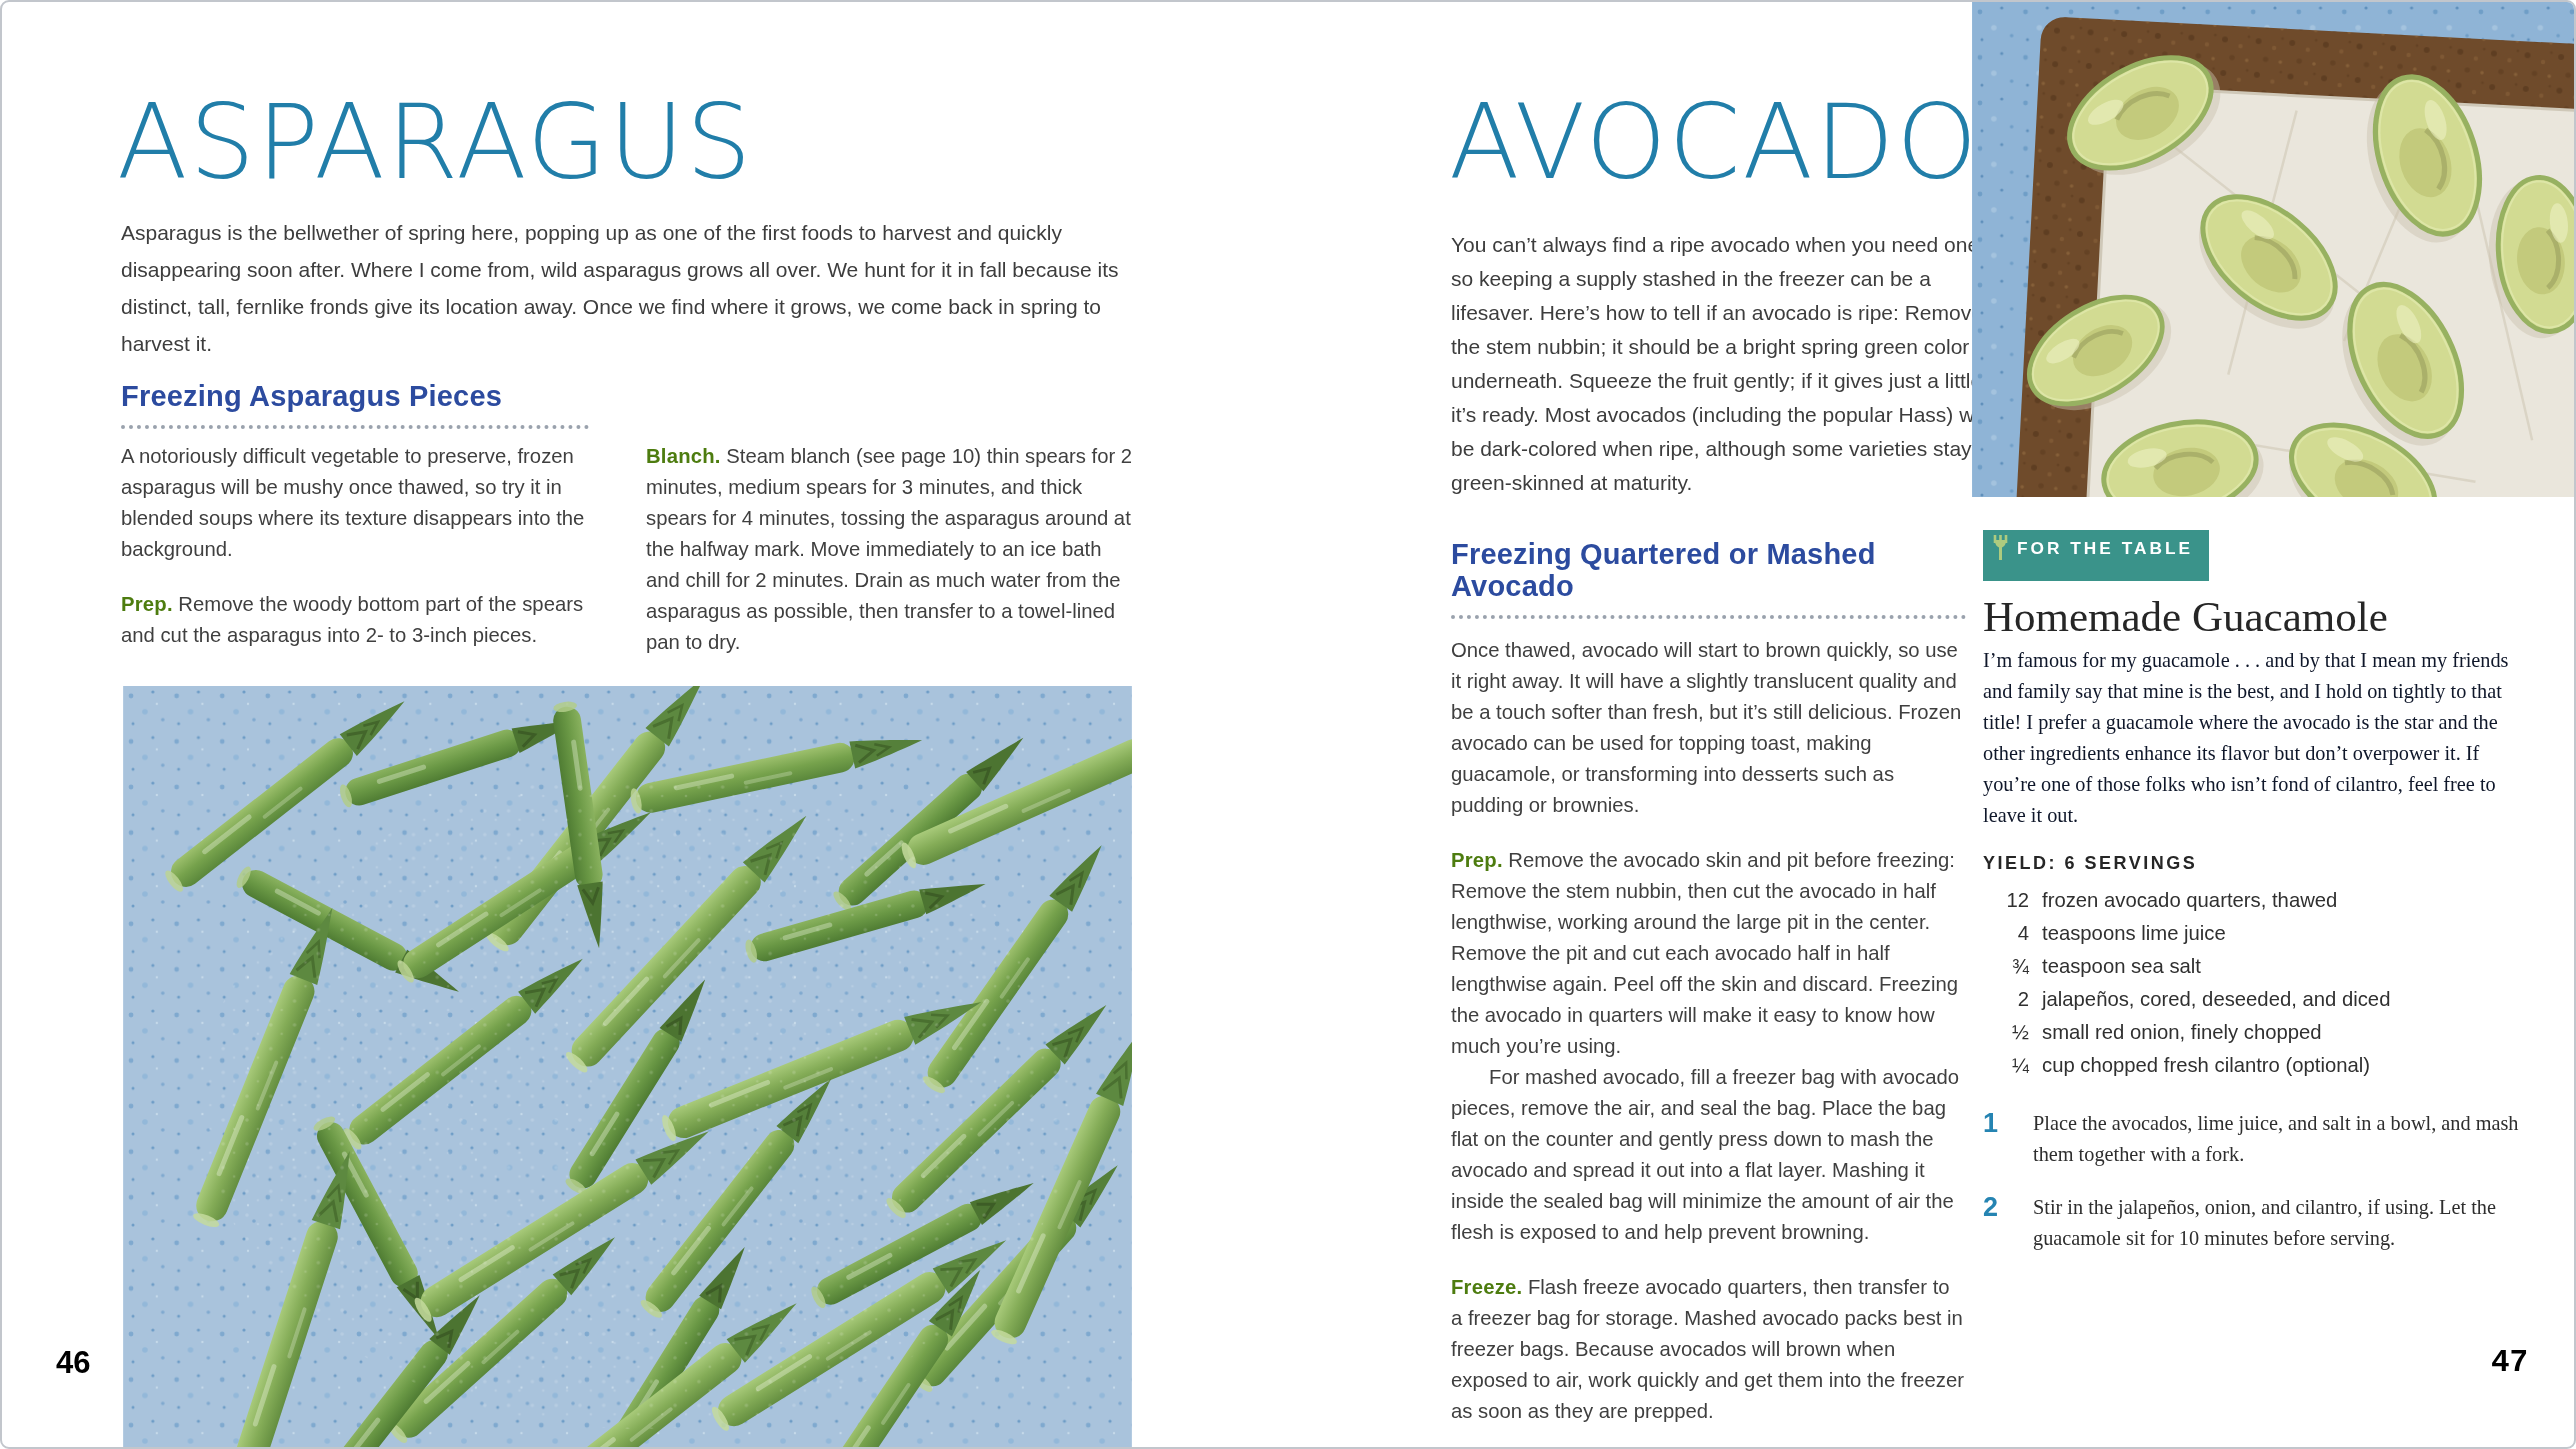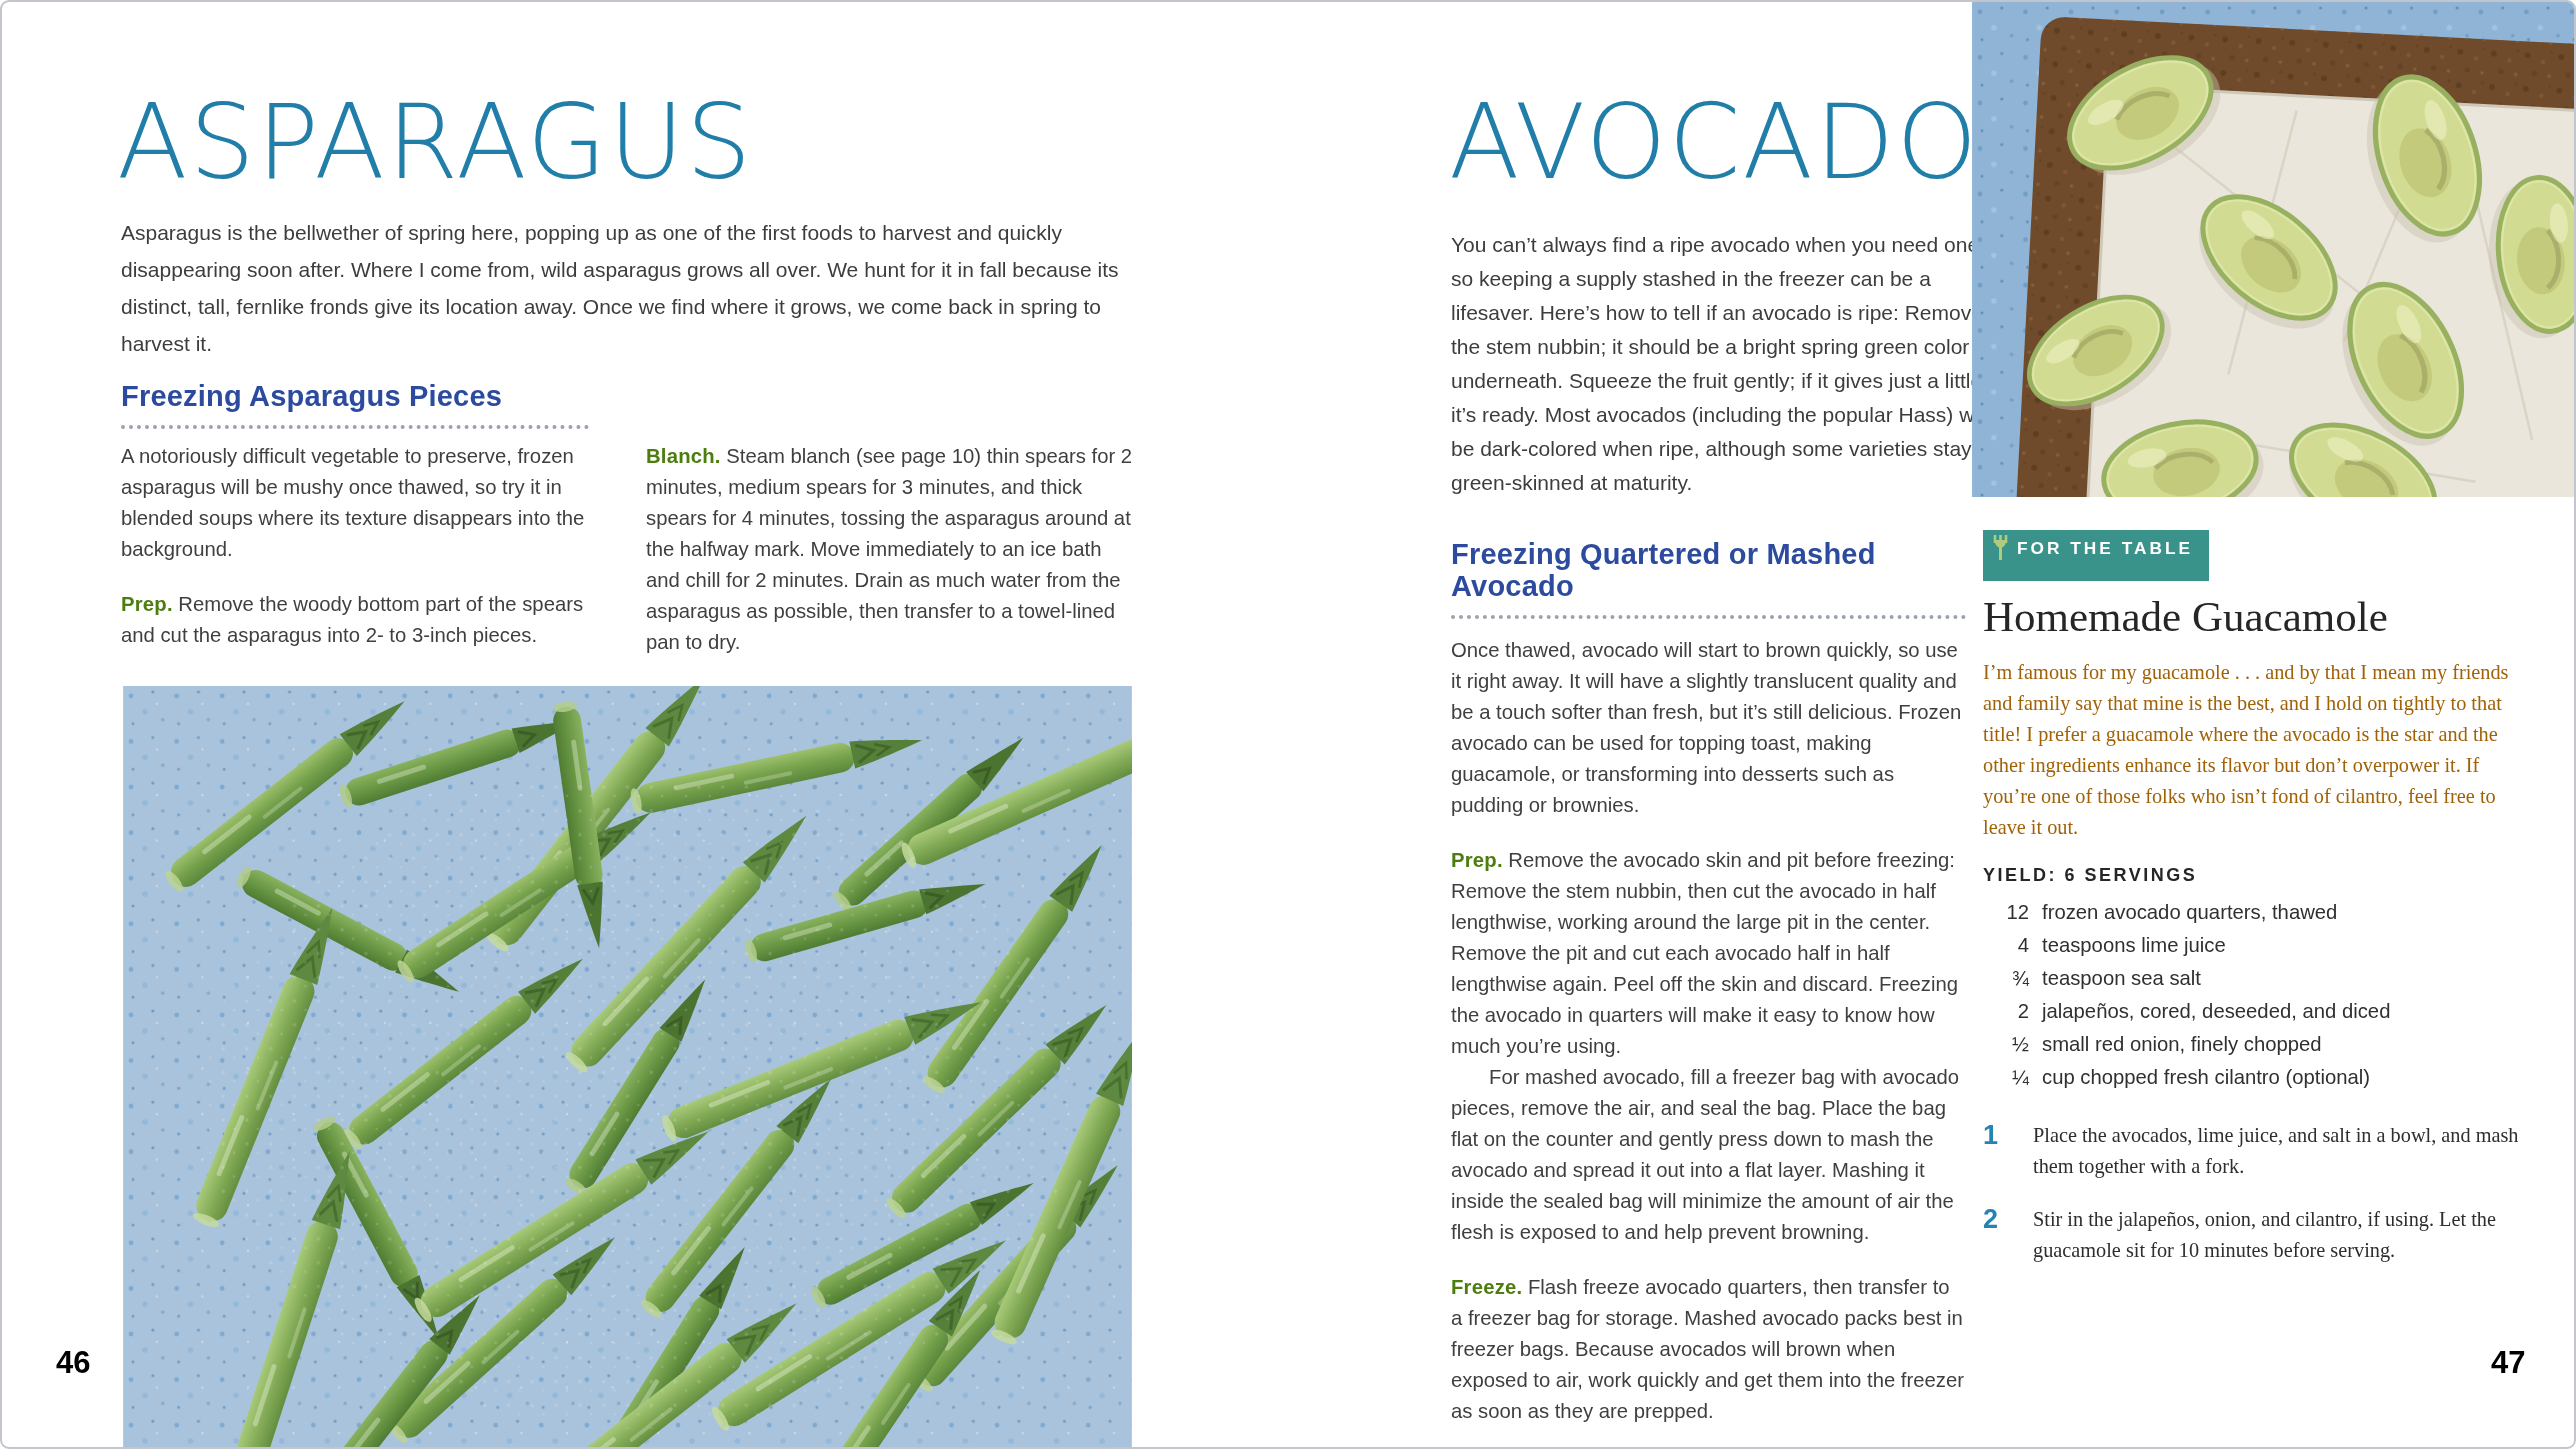--- a/index.html
+++ b/index.html
@@ -28,21 +28,21 @@
   .bodycol p.cont{margin-top:-24px;text-indent:38px;}
   .lead{font-weight:bold;color:#4d7c0f;letter-spacing:0.2px;}
 
   
   .badge{display:inline-flex;align-items:center;gap:9px;background:var(--badge);
          color:#fff;font-weight:bold;font-size:17.3px;letter-spacing:3px;
          padding:4px 16px 20px 10px;line-height:24px;}
   .recipe-title{font-family:"Liberation Serif",serif;font-size:43px;line-height:48px;
                 color:#262626;margin-top:12px;}
   .recipe-intro{font-family:"Liberation Serif",serif;font-size:20.3px;line-height:31px;
-                color:#a16207;margin-top:16px;}
+                color:#0f172a;margin-top:4px;}
   .yield{font-size:18px;font-weight:bold;letter-spacing:2.5px;color:#262626;margin-top:22px;}
   .ings{margin-top:10px;}
   .ing{display:grid;grid-template-columns:46px 1fr;column-gap:13px;
        font-size:20.3px;line-height:33px;color:#303030;}
   .ing .qty{text-align:right;}
   .steps{margin-top:26px;}
   .step{display:grid;grid-template-columns:42px 1fr;column-gap:8px;margin-bottom:22px;}
   .step .num{font-size:27px;font-weight:bold;color:var(--step);line-height:30px;}
   .step .txt{font-family:"Liberation Serif",serif;font-size:20.3px;line-height:31px;color:#2e2e2e;}
 
@@ -266,16 +266,16 @@
         <span class="num">1</span>
         <span class="txt">Place the avocados, lime juice, and salt in a bowl, and mash them together with a fork.</span>
       </div>
       <div class="step">
         <span class="num">2</span>
         <span class="txt">Stir in the jalapeños, onion, and cilantro, if using. Let the guacamole sit for 10 minutes before serving.</span>
       </div>
     </div>
   </div>
 
-  <div class="abs pagenum" style="left:2489px;top:1343px;">47</div>
+  <div class="abs pagenum" style="left:2489px;top:1343px;font-family:Liberation Mono, monospace;">47</div>
 
 </div>
 
 
 </body></html>

